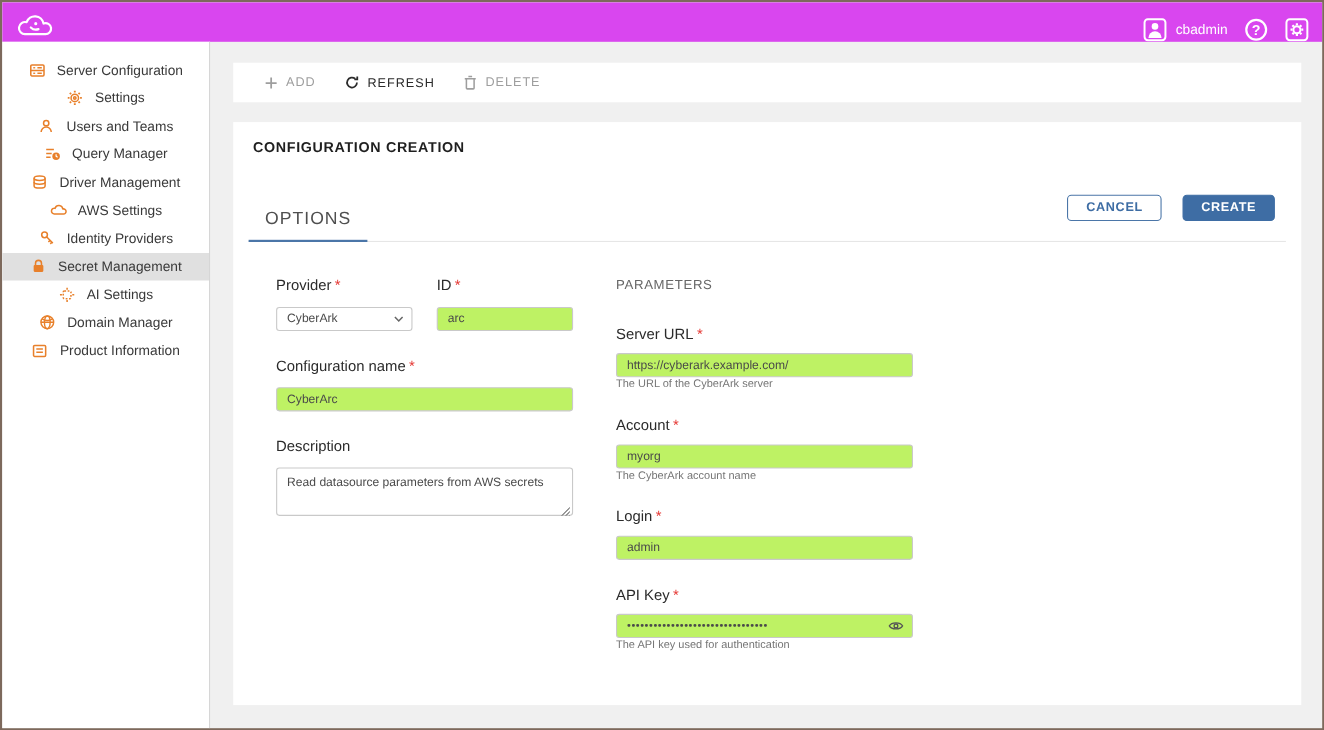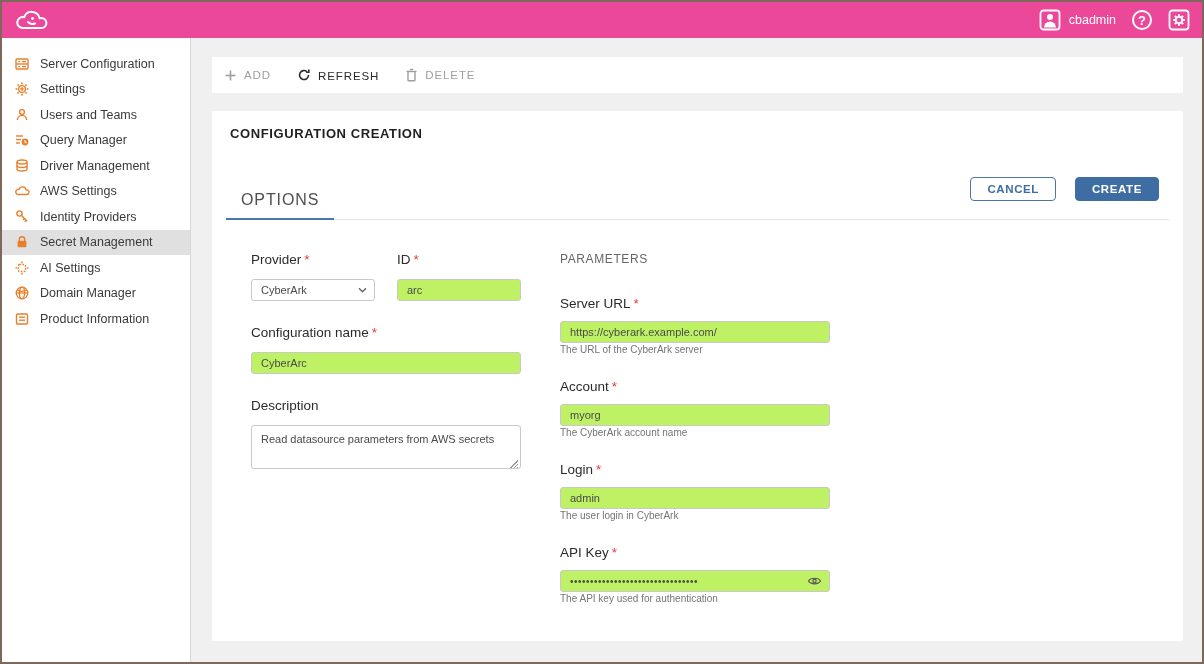--- a/index.html
+++ b/index.html
@@ -7,22 +7,22 @@
   body {
     font-family: "Liberation Sans", sans-serif;
     border: 2px solid #7d695c;
     background: #f0f0f0;
     overflow: hidden;
   }
   .app { display: flex; flex-direction: column; height: 100%; }
 
   
   .header {
-    height: 36px; background: #ec4899; flex: 0 0 36px;
-    display: flex; align-items: center; justify-content: space-between;
+    height: 36px; background: #d946ef; flex: 0 0 36px;
+    display: flex; align-items: flex-end; justify-content: space-between;
     padding: 0 12px 0 8px;
   }
   .logo { display: flex; align-items: center; }
   .header-right { display: flex; align-items: center; gap: 16px; }
   .user-chip { display: flex; align-items: center; gap: 8px; }
   .user-name { color: #fff; font-size: 12.5px; }
   .hicon { display: inline-flex; align-items: center; justify-content: center; cursor: pointer; }
   .help-circle {
     width: 20px; height: 20px; border: 2px solid #fff; border-radius: 50%;
     color: #fff; font-size: 13px; font-weight: 700; line-height: 1;
@@ -33,29 +33,30 @@
 
   
   .sidebar {
     width: 189px; flex: 0 0 189px; background: #fff;
     border-right: 1px solid #d6d6d6; padding-top: 13px;
   }
   .sidebar-item {
     height: 25.5px; display: flex; align-items: center; gap: 10px;
     padding: 0 12px; font-size: 12.5px; color: #3a3a3a; cursor: pointer;
     white-space: nowrap;
+    justify-content: center;
   }
   .sidebar-item.selected { background: #e0e0e0; }
   .sicon { width: 16px; height: 16px; flex: 0 0 16px; display: inline-flex; }
 
   
   .main { flex: 1; padding: 19px 19px 0 21px; min-width: 0; }
   .toolbar-card {
     background: #fff; height: 36px; display: flex; align-items: center;
-    padding: 0 12px; gap: 26px;
+    padding: 0 28px; gap: 26px;
   }
   .tool-btn {
     display: flex; align-items: center; gap: 7px;
     font-size: 11.5px; letter-spacing: 0.9px; color: #9e9e9e; cursor: default;
   }
   .tool-btn.enabled { color: #2b2b2b; font-weight: 400; cursor: pointer; align-items: flex-end; }
 
   .main-card {
     background: #fff; margin-top: 18px; height: 530px;
     padding: 15px 18px; position: relative;
@@ -400,21 +401,20 @@
               </div>
               <input class="tinput" type="text" value="myorg" style="">
               <div class="hint">The CyberArk account name</div>
             </div>
 
             <div class="pgroup mt24">
               <div class="field-label">
                 <span>Login</span><span class="req">*</span>
               </div>
               <input class="tinput" type="text" value="admin" style="">
-              <div class="hint">The user login in CyberArk</div>
             </div>
 
             <div class="pgroup mt24">
               <div class="field-label">
                 <span>API Key</span><span class="req">*</span>
               </div>
               <div class="pw-wrap">
                 <input class="tinput" type="text" value="••••••••••••••••••••••••••••••••" style="">
                 <span class="eye">
                   <svg width="15" height="11" viewBox="0 0 15 11" fill="none" stroke="#555" stroke-width="1.2">

